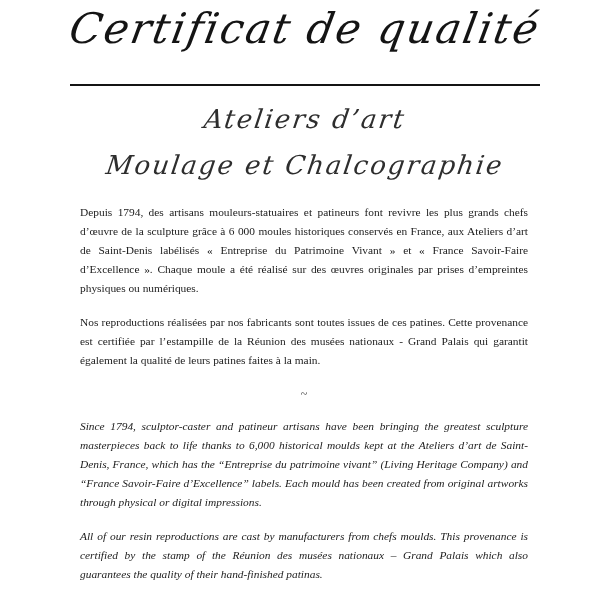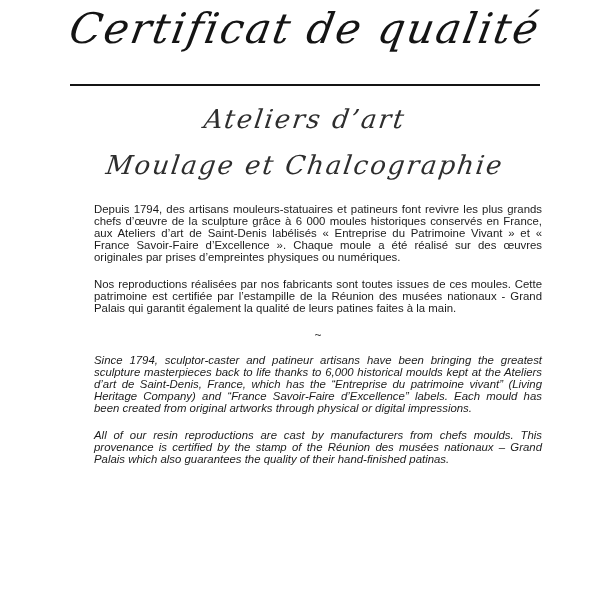--- a/index.html
+++ b/index.html
@@ -24,22 +24,22 @@
   .subtitle {
     position:absolute; left:0; right:0; text-align:center;
     font-family:"DejaVu Serif", serif; font-style:italic; font-weight:400;
     font-size:26px; color:#2e2e2e; letter-spacing:2px; transform:skewX(-8deg);
   }
   .subtitle.s1 { top:104px; }
   .subtitle.s2 { top:150px; }
 
   
   .body-text {
-    position:absolute; left:94px; top:203px; width:448px;
-    font-size:11.4px; line-height:12px; color:#1b1b1b; text-align:justify;
+    position:absolute; left:80px; top:203px; width:448px;
+    font-size:11.4px; line-height:19px; color:#1b1b1b; text-align:justify;font-family:Liberation Serif, serif;
   }
   .body-text p { margin:0 0 15px 0; }
   .tilde { text-align:center; margin:0 0 13px 0 !important; color:#3a3a3a; font-size:12px; }
   .italic-en { font-style:italic; }
 
   
   .footer { position:absolute; left:0; top:518px; width:610px; height:92px; }
 </style>
 </head>
 <body>
@@ -47,21 +47,21 @@
 <div class="page">
 
   <div class="title">Certificat de qualité</div>
   <div class="rule"></div>
 
   <div class="subtitle s1">Ateliers d’art</div>
   <div class="subtitle s2">Moulage et Chalcographie</div>
 
   <div class="body-text">
     <p>Depuis 1794, des artisans mouleurs-statuaires et patineurs font revivre les plus grands chefs d’œuvre de la sculpture grâce à 6 000 moules historiques conservés en France, aux Ateliers d’art de Saint-Denis labélisés « Entreprise du Patrimoine Vivant » et « France Savoir-Faire d’Excellence ». Chaque moule a été réalisé sur des œuvres originales par prises d’empreintes physiques ou numériques.</p>
-    <p>Nos reproductions réalisées par nos fabricants sont toutes issues de ces moules. Cette patrimoine est certifiée par l’estampille de la Réunion des musées nationaux - Grand Palais qui garantit également la qualité de leurs patines faites à la main.</p>
+    <p>Nos reproductions réalisées par nos fabricants sont toutes issues de ces patines. Cette provenance est certifiée par l’estampille de la Réunion des musées nationaux - Grand Palais qui garantit également la qualité de leurs patines faites à la main.</p>
     <p class="tilde">~</p>
     <p class="italic-en">Since 1794, sculptor-caster and patineur artisans have been bringing the greatest sculpture masterpieces back to life thanks to 6,000 historical moulds kept at the Ateliers d’art de Saint-Denis, France, which has the “Entreprise du patrimoine vivant” (Living Heritage Company) and “France Savoir-Faire d’Excellence” labels. Each mould has been created from original artworks through physical or digital impressions.</p>
     <p class="italic-en">All of our resin reproductions are cast by manufacturers from chefs moulds. This provenance is certified by the stamp of the Réunion des musées nationaux – Grand Palais which also guarantees the quality of their hand-finished patinas.</p>
   </div>
 
   <div class="footer">
 
     
     
 

